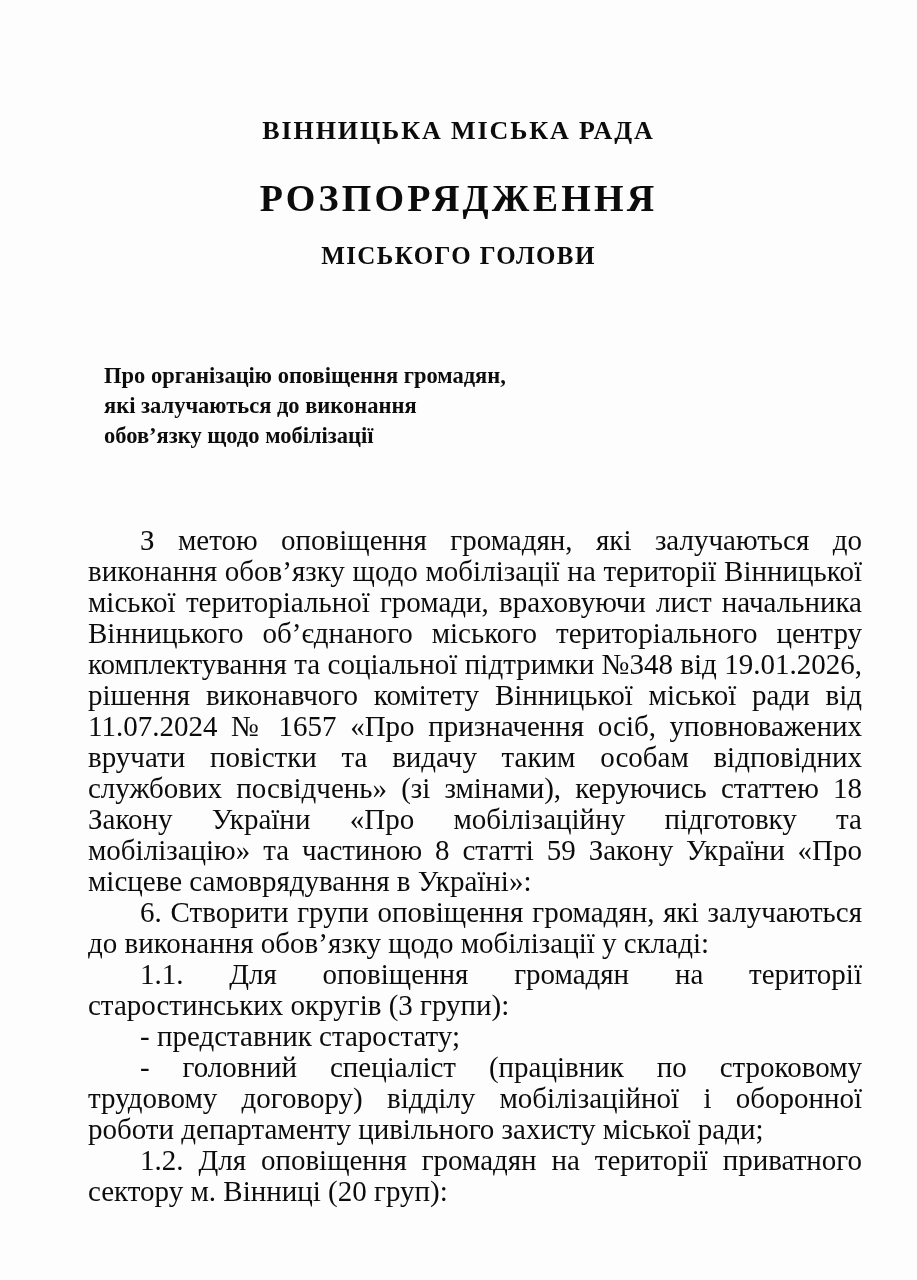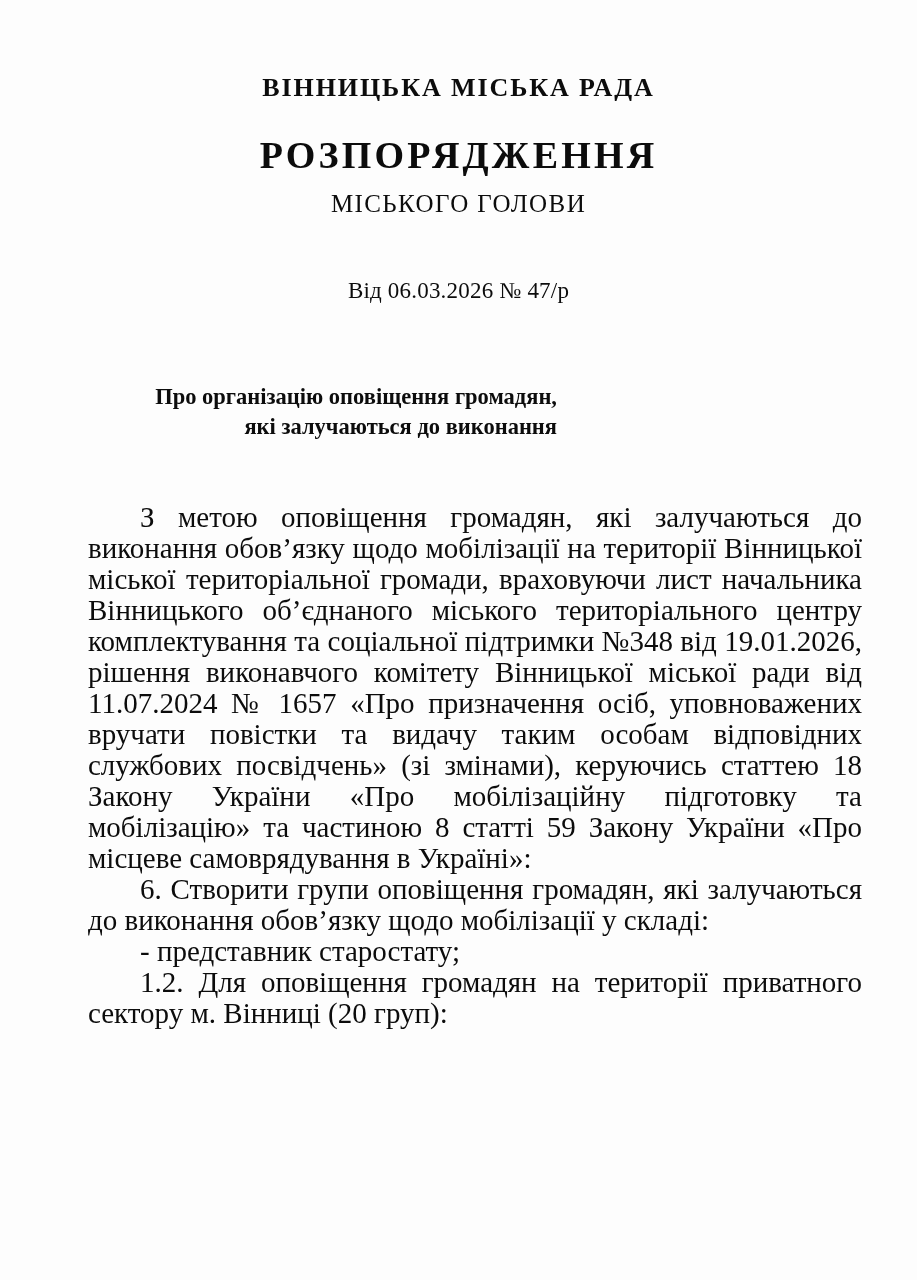--- a/index.html
+++ b/index.html
@@ -24,68 +24,68 @@
     box-sizing: border-box;
   }
 
   
   .header {
     text-align: center;
   }
 
   .org-title {
     margin: 0;
-    padding-top: 72px;
+    padding-top: 115px;
     font-size: 26px;
     font-weight: bold;
     letter-spacing: 1.9px;
     line-height: 32px;
     white-space: nowrap;
   }
 
   .doc-type {
     margin: 0;
     padding-top: 29px;
     font-size: 38px;
     font-weight: bold;
     letter-spacing: 3.2px;
     line-height: 44px;
     white-space: nowrap;
   }
 
   .doc-subtype {
-    margin: 3px;
+    margin: 12px;
     padding-top: 8px;
     font-size: 25px;
-    font-weight: normal;
+    font-weight: bold;
     letter-spacing: 1.4px;
     line-height: 31px;
     white-space: nowrap;
   }
 
   .doc-ref {
     margin: 0;
     padding-top: 54px;
     font-size: 23px;
     font-weight: normal;
     letter-spacing: 0.2px;
     line-height: 30px;
     white-space: nowrap;
   }
 
   
   .subject {
-    margin: 0;
+    margin: 14px;
     padding-top: 76px;
     padding-left: 90px;
     padding-right: 360px;
     font-size: 22.5px;
     font-weight: bold;
     line-height: 30px;
-    text-align: right;
+    text-align: left;
   }
   .subject .sline {
     display: block;
     white-space: nowrap;
   }
 
   
   .body {
     padding-top: 34px;
     padding-left: 88px;
@@ -109,37 +109,39 @@
 </style>
 </head>
 <body>
 
 <div class="page">
 
   <div class="header">
     <h1 class="org-title">ВІННИЦЬКА МІСЬКА РАДА</h1>
     <h2 class="doc-type">РОЗПОРЯДЖЕННЯ</h2>
     <h3 class="doc-subtype">МІСЬКОГО ГОЛОВИ</h3>
-    <p class="doc-ref">Від 06.03.2026 № 47/р</p>
   </div>
 
   <div class="subject">
     <span class="sline">Про організацію оповіщення громадян,</span>
     <span class="sline">які залучаються до виконання</span>
+    <span class="sline">обов’язку щодо мобілізації</span>
   </div>
 
   <div class="body">
 
     <p class="para gap-lead">З метою оповіщення громадян, які залучаються до виконання обов’язку щодо мобілізації на території Вінницької міської територіальної громади, враховуючи лист начальника Вінницького об’єднаного міського територіального центру комплектування та соціальної підтримки №348 від 19.01.2026, рішення виконавчого комітету Вінницької міської ради від 11.07.2024 № 1657 «Про призначення осіб, уповноважених вручати повістки та видачу таким особам відповідних службових посвідчень» (зі змінами), керуючись статтею 18 Закону України «Про мобілізаційну підготовку та мобілізацію» та частиною 8 статті 59 Закону України «Про місцеве самоврядування в Україні»:</p>
 
     <p class="para">6. Створити групи оповіщення громадян, які залучаються до виконання обов’язку щодо мобілізації у складі:</p>
 
+    <p class="para">1.1. Для оповіщення громадян на території старостинських округів (3 групи):</p>
 
     <p class="para">- представник старостату;</p>
 
+    <p class="para">- головний спеціаліст (працівник по строковому трудовому договору) відділу мобілізаційної і оборонної роботи департаменту цивільного захисту міської ради;</p>
 
 
 
     <p class="para">1.2. Для оповіщення громадян на території приватного сектору м. Вінниці (20 груп):</p>
 
   </div>
 
 </div>
 
 </body></html>

